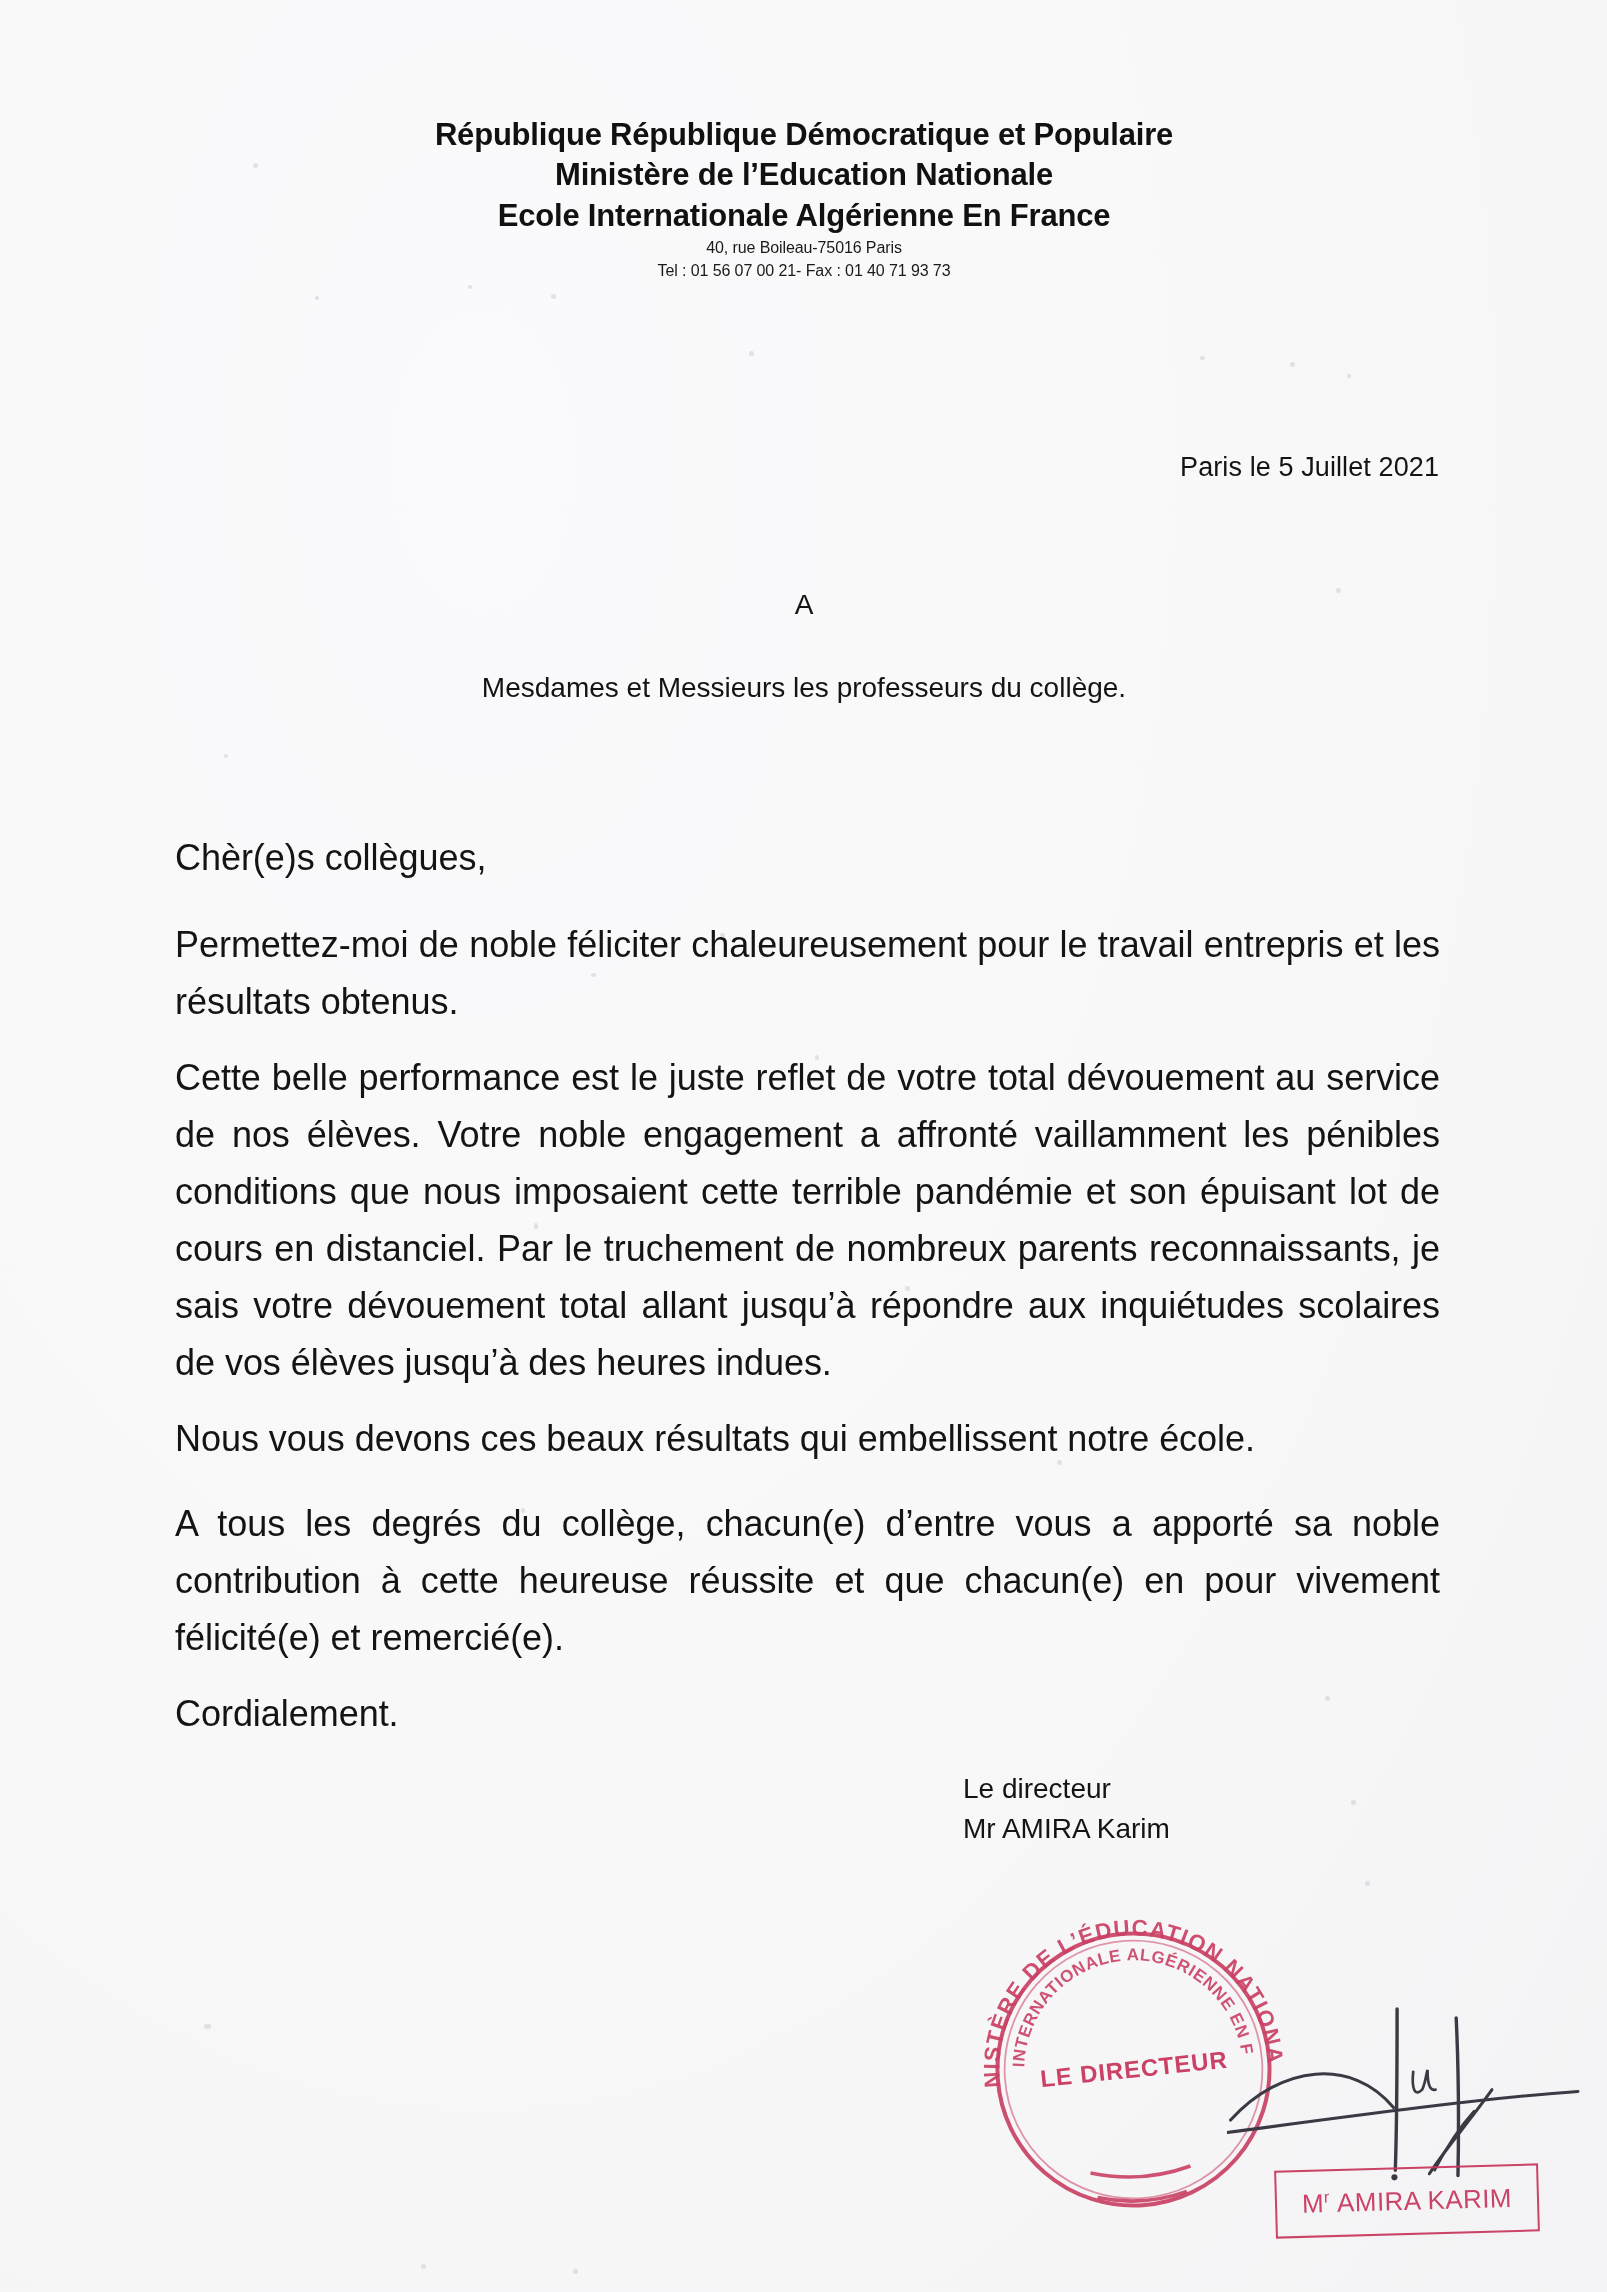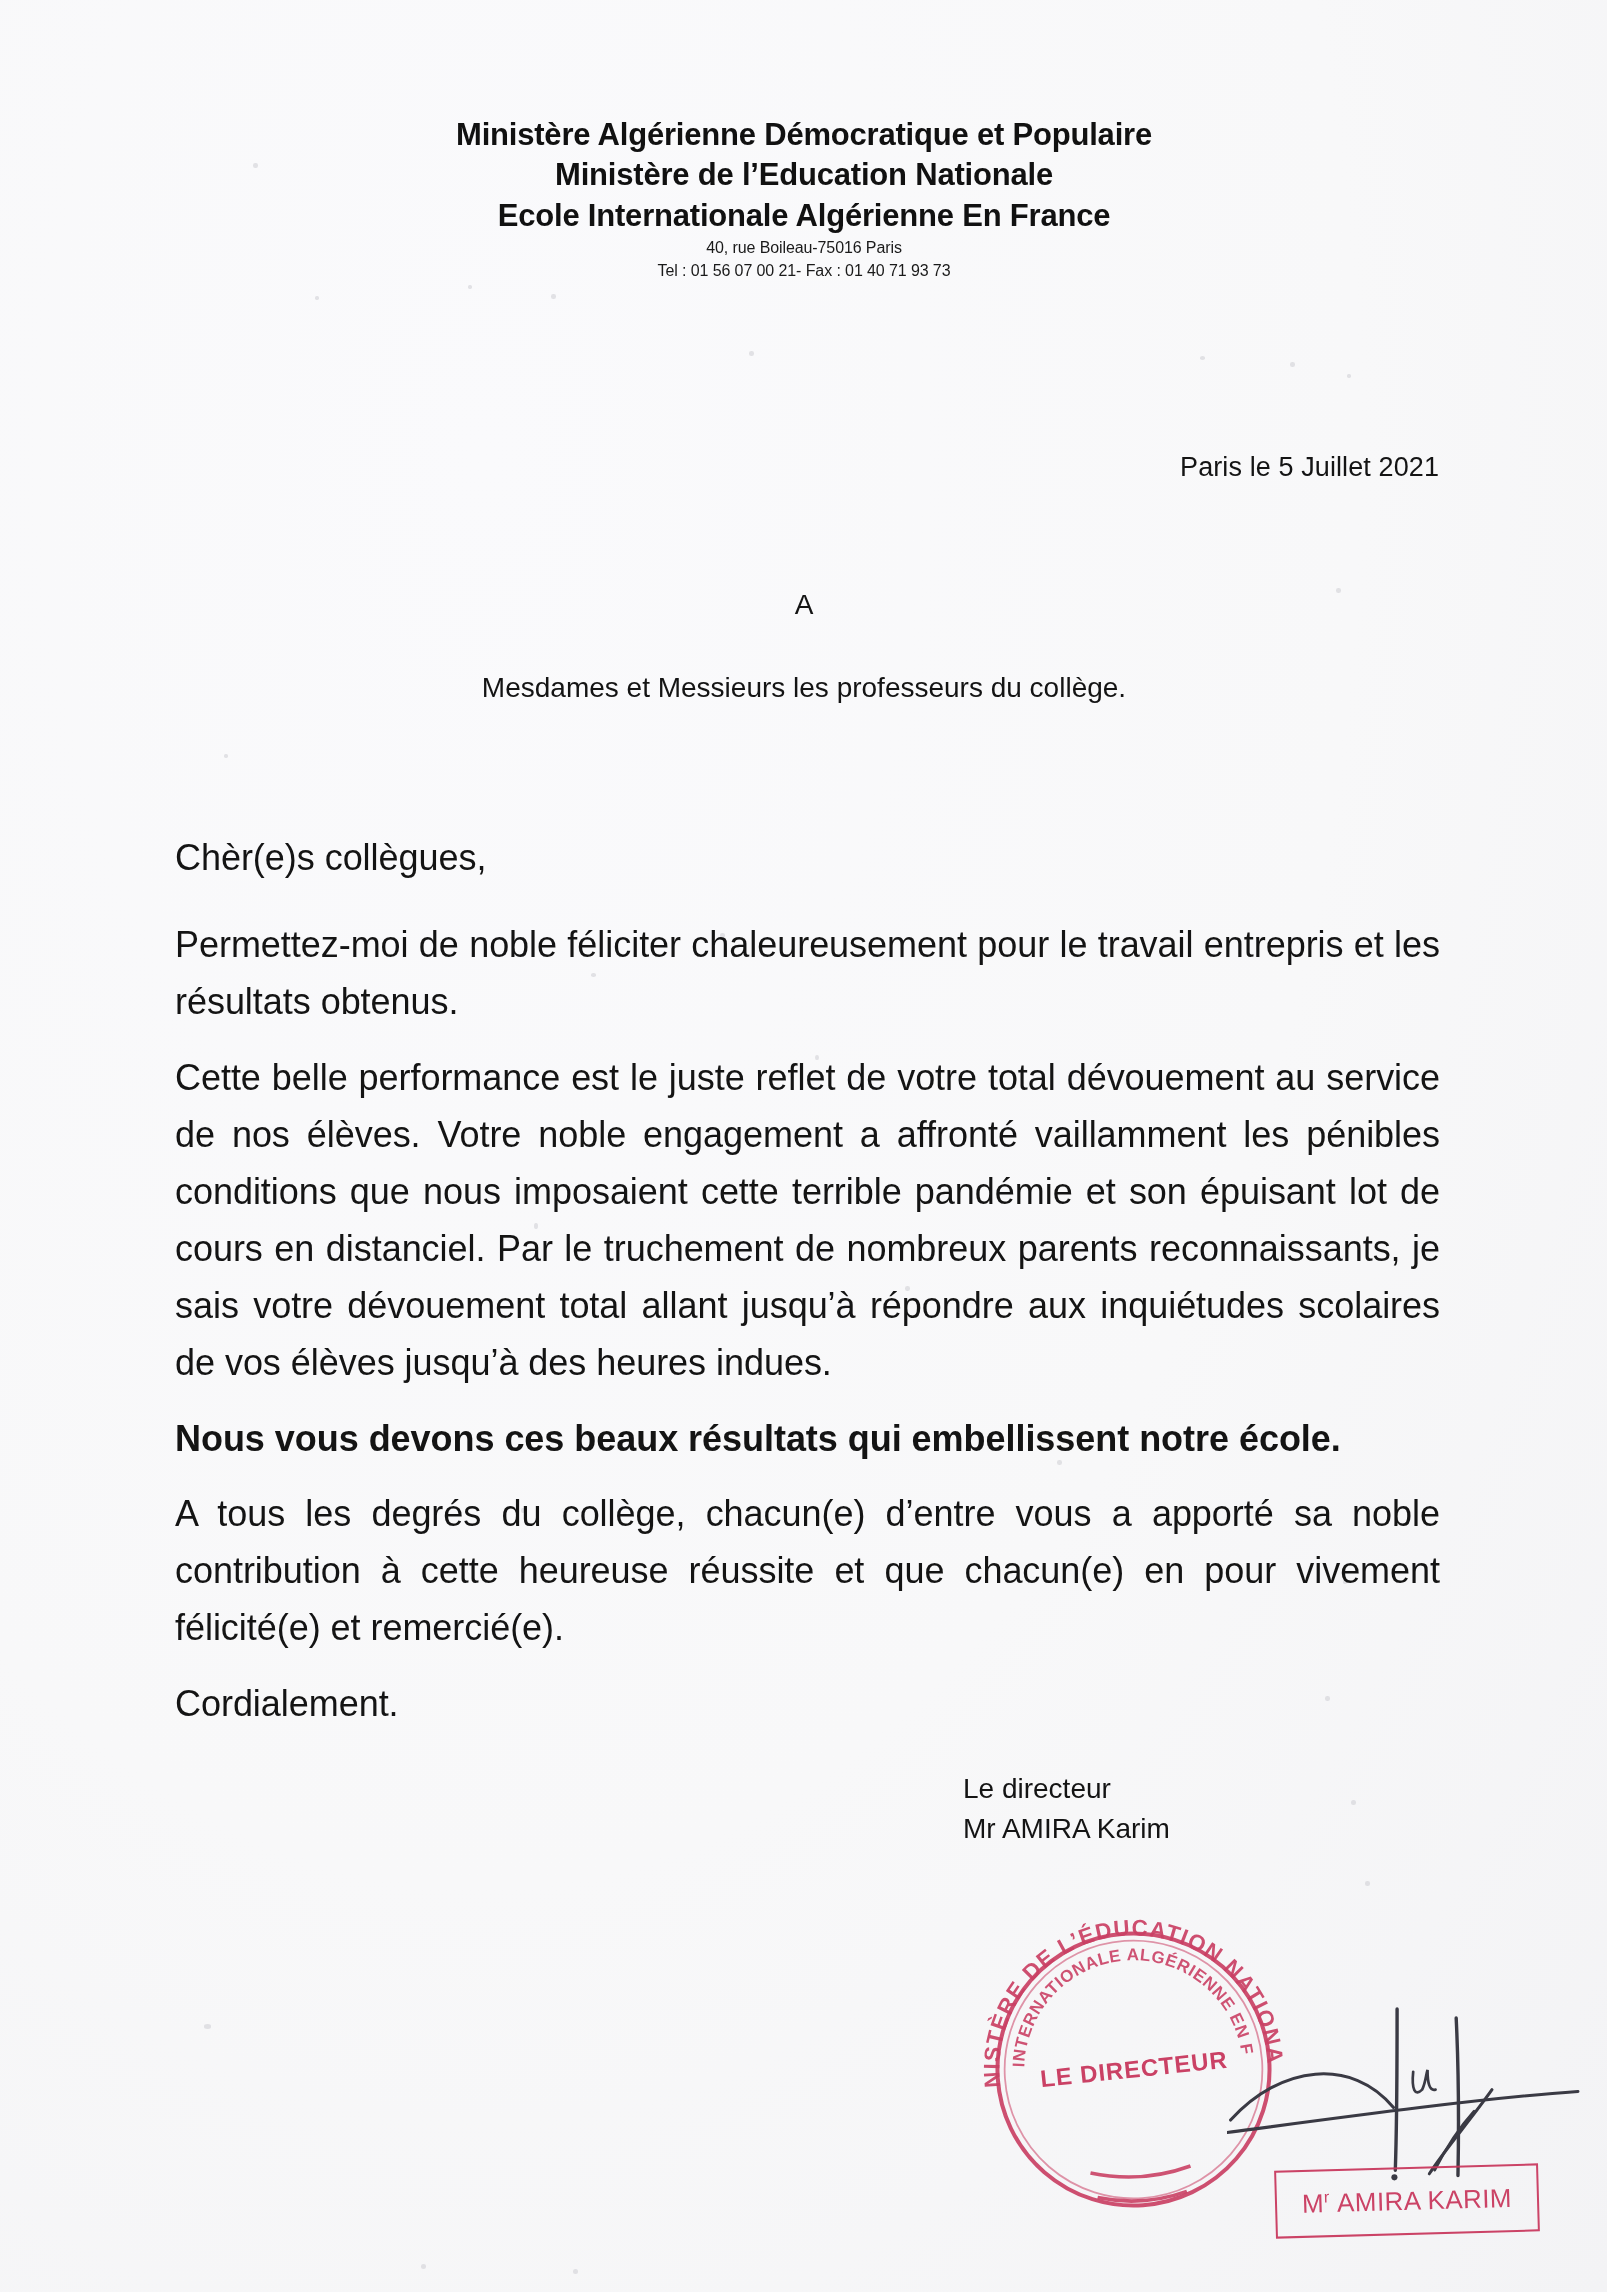--- a/index.html
+++ b/index.html
@@ -102,21 +102,21 @@
     font-size: 36px;
     color: #141414;
     font-stretch: condensed;
   }
   .para {
     margin: 0 0 19.7px 0;
     line-height: 1.58;
     letter-spacing: -0.04px;
   }
   .para.justify { text-align: justify; text-align-last: left; }
-  .para.tight { margin-bottom: 18px; font-weight: bold; }
+  .para.tight { margin-bottom: 28px; }
   .para.gap-lg { margin-bottom: 30px; }
 
   
   .sign-block {
     position: absolute;
     left: 963px;
     top: 1769px;
     font-size: 28px;
     color: #141414;
     line-height: 1.42;
@@ -218,21 +218,21 @@
   <div class="speck" style="left:1325px;top:1696px;width:4.5px;height:4.5px;"></div>
   <div class="speck" style="left:1351px;top:1800px;width:5.4px;height:5.4px;"></div>
   <div class="speck" style="left:1365px;top:1881px;width:4.5px;height:4.5px;"></div>
   <div class="speck" style="left:204px;top:2024px;width:7.2px;height:4.5px;"></div>
   <div class="speck" style="left:421px;top:2264px;width:5.4px;height:4.5px;"></div>
   <div class="speck" style="left:573px;top:2269px;width:5.4px;height:5.4px;"></div>
 
   <div class="content">
 
     <div class="letterhead">
-      <div class="lh-line lh-1">Ministère Algérienne Démocratique et Populaire</div>
+      <div class="lh-line lh-1">République République Démocratique et Populaire</div>
       <div class="lh-line lh-2">Ministère de l’Education Nationale</div>
       <div class="lh-line lh-3">Ecole Internationale Algérienne En France</div>
       <div class="lh-sub">40, rue Boileau-75016 Paris</div>
       <div class="lh-sub">Tel : 01 56 07 00 21- Fax : 01 40 71 93 73</div>
     </div>
 
     <div class="date-line">Paris le 5 Juillet 2021</div>
 
     <div class="to-marker">A</div>
     <div class="to-line">Mesdames et Messieurs les professeurs du collège.</div>

